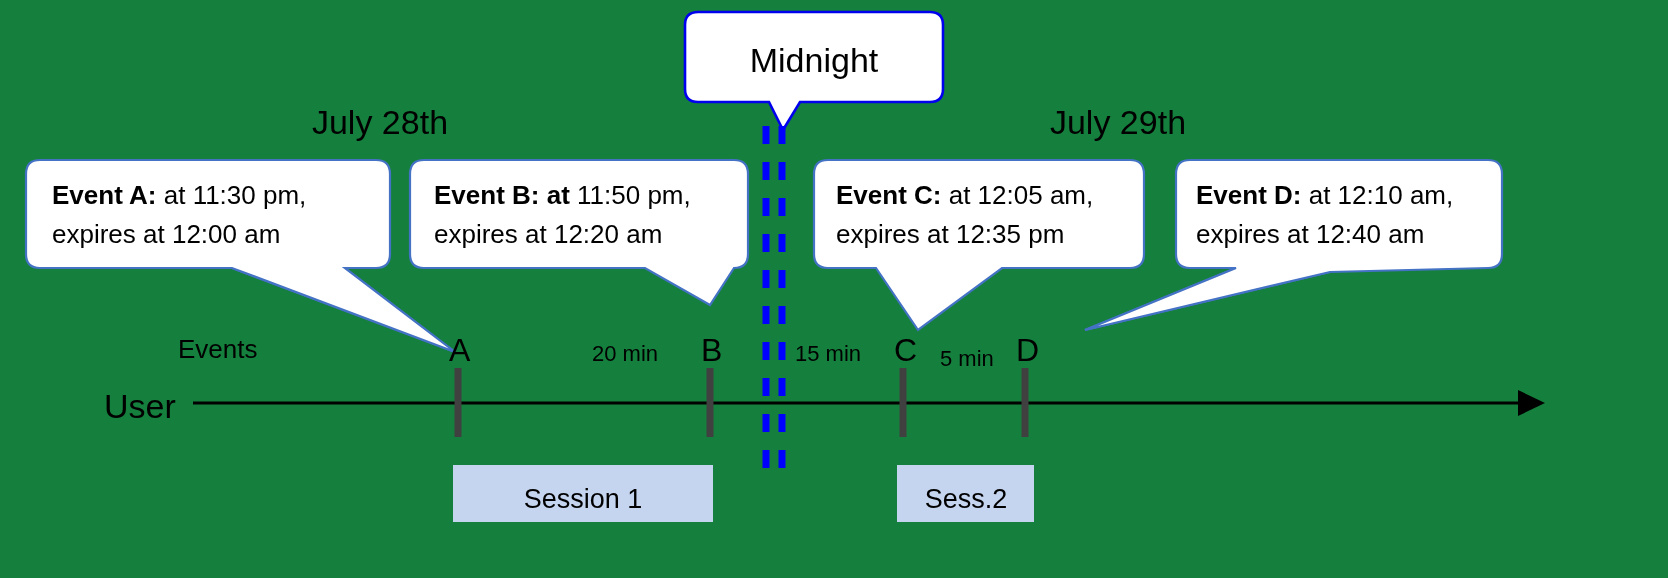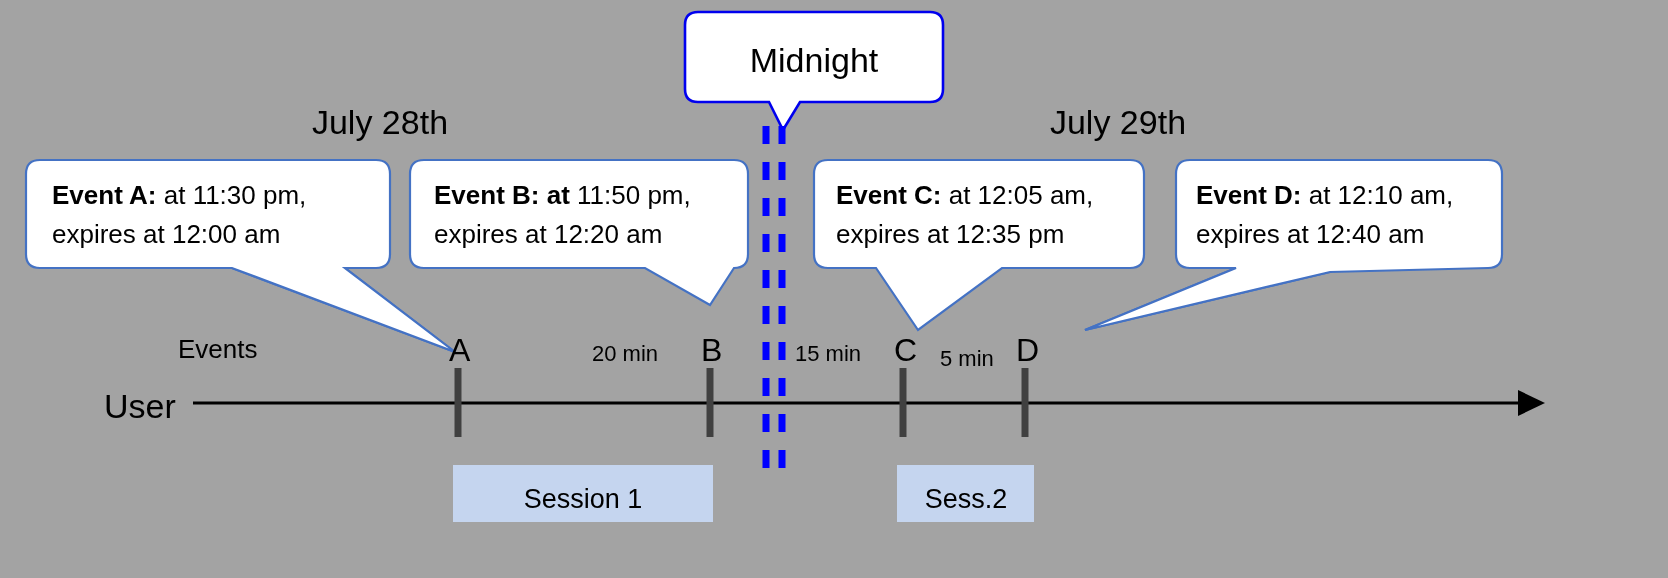--- a/index.html
+++ b/index.html
@@ -4,21 +4,21 @@
 <style>
   html, body {
     margin: 0;
     padding: 0;
     background: #ffffff;
   }
   #stage {
     position: relative;
     width: 1668px;
     height: 578px;
-    background: #a3a3a3;
+    background: #15803d;
     overflow: hidden;
     font-family: "Liberation Sans", sans-serif;
   }
   svg.layer {
     position: absolute;
     left: 0;
     top: 0;
     width: 1668px;
     height: 578px;
   }

